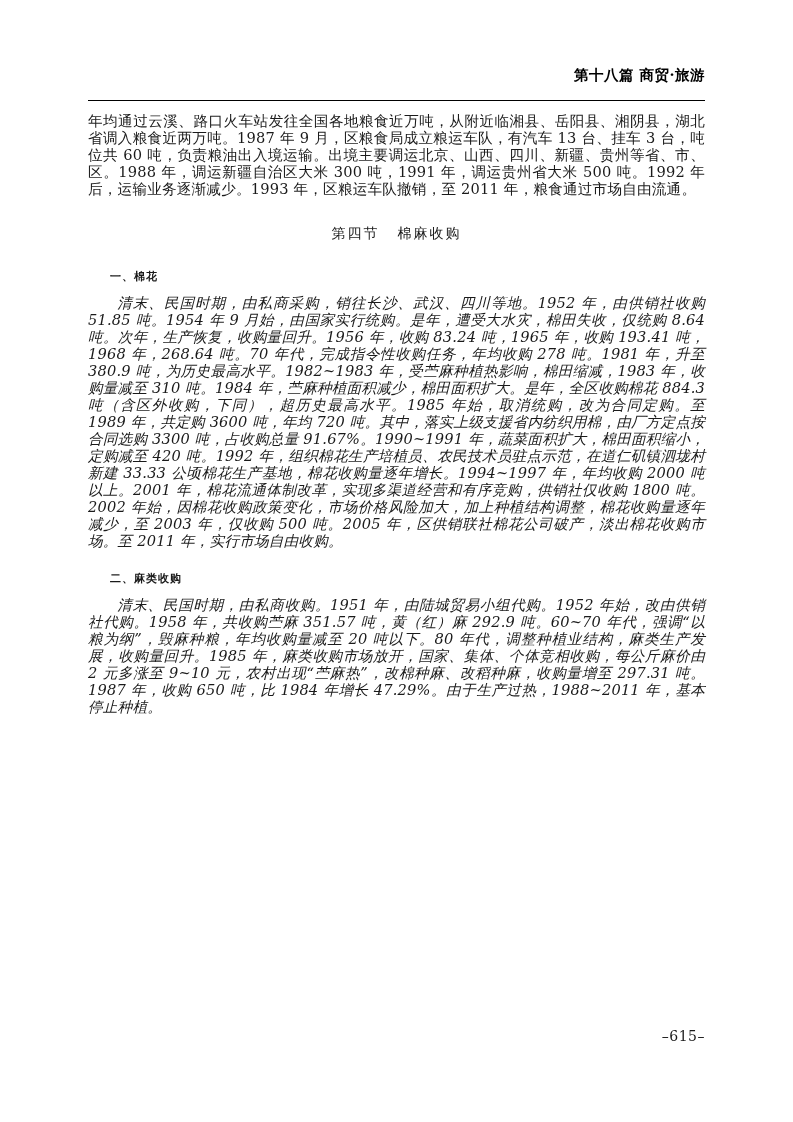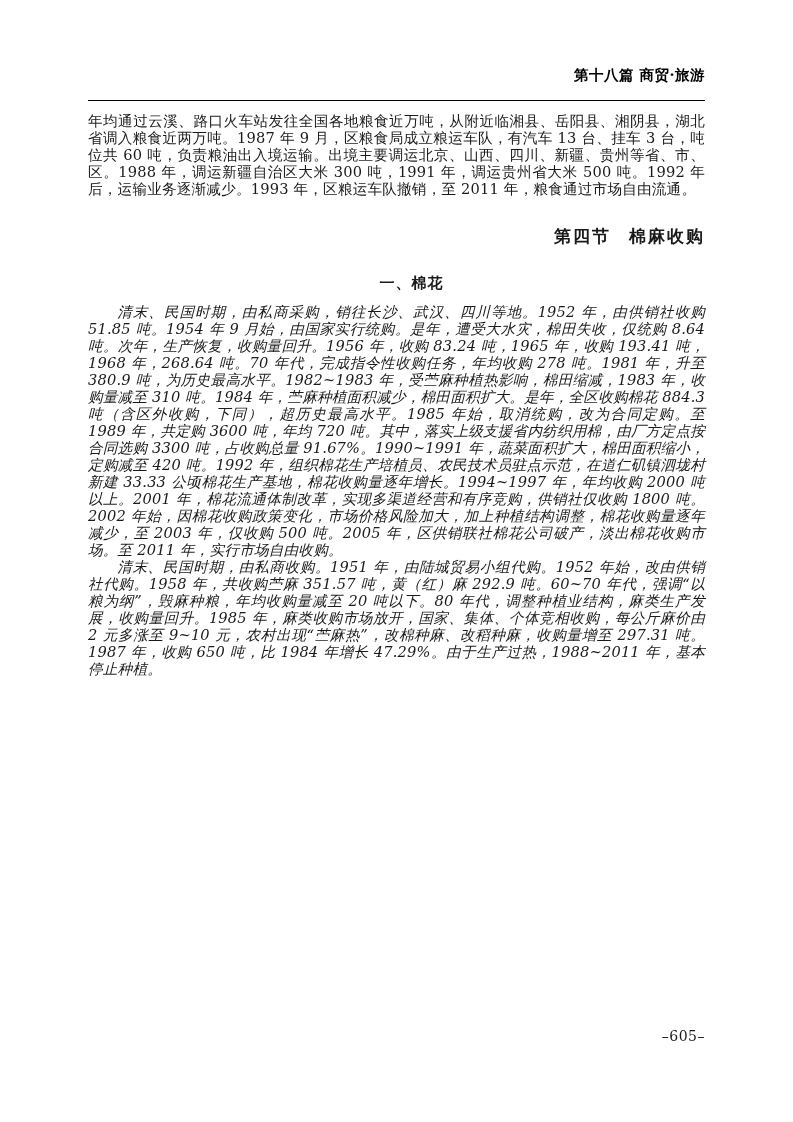--- a/index.html
+++ b/index.html
@@ -55,39 +55,38 @@
     line-height: 17px;
     text-align: justify;
     text-justify: inter-ideograph;
     letter-spacing: 0.2px;
   }
   p.indent {
     text-indent: 2em;
     font-style: italic;
   }
   .section-title {
-    text-align: right;
-    font-size: 17px;
-    font-weight: 700;
+    text-align: center;
+    font-size: 14px;
+    font-weight: 400;
     letter-spacing: 2px;
     margin: 28px 0 26px 0;
     font-family: "DejaVu Sans", "Liberation Sans", sans-serif;
   }
   .section-title .gap {
     display: inline-block;
     width: 18px;
   }
   .sub-title {
-    font-size: 15px;
+    font-size: 11px;
     font-weight: 700;
     margin: 22px 0 10px 0;
     text-indent: 2em;
     font-family: "DejaVu Sans", "Liberation Sans", sans-serif;
     letter-spacing: 1px;
-    text-align: center;
   }
   .page-number {
     position: absolute;
     bottom: 78px;
     right: 88px;
     font-size: 14px;
     letter-spacing: 0.5px;
   }
 </style>
 </head>
@@ -103,20 +102,21 @@
     <p class="body-text">年均通过云溪、路口火车站发往全国各地粮食近万吨，从附近临湘县、岳阳县、湘阴县，湖北省调入粮食近两万吨。1987 年 9 月，区粮食局成立粮运车队，有汽车 13 台、挂车 3 台，吨位共 60 吨，负责粮油出入境运输。出境主要调运北京、山西、四川、新疆、贵州等省、市、区。1988 年，调运新疆自治区大米 300 吨，1991 年，调运贵州省大米 500 吨。1992 年后，运输业务逐渐减少。1993 年，区粮运车队撤销，至 2011 年，粮食通过市场自由流通。</p>
 
     <div class="section-title">
       <span>第四节</span><span class="gap"></span><span>棉麻收购</span>
     </div>
 
     <div class="sub-title">一、棉花</div>
 
     <p class="body-text indent">清末、民国时期，由私商采购，销往长沙、武汉、四川等地。1952 年，由供销社收购 51.85 吨。1954 年 9 月始，由国家实行统购。是年，遭受大水灾，棉田失收，仅统购 8.64 吨。次年，生产恢复，收购量回升。1956 年，收购 83.24 吨，1965 年，收购 193.41 吨，1968 年，268.64 吨。70 年代，完成指令性收购任务，年均收购 278 吨。1981 年，升至 380.9 吨，为历史最高水平。1982~1983 年，受苎麻种植热影响，棉田缩减，1983 年，收购量减至 310 吨。1984 年，苎麻种植面积减少，棉田面积扩大。是年，全区收购棉花 884.3 吨（含区外收购，下同），超历史最高水平。1985 年始，取消统购，改为合同定购。至 1989 年，共定购 3600 吨，年均 720 吨。其中，落实上级支援省内纺织用棉，由厂方定点按合同选购 3300 吨，占收购总量 91.67%。1990~1991 年，蔬菜面积扩大，棉田面积缩小，定购减至 420 吨。1992 年，组织棉花生产培植员、农民技术员驻点示范，在道仁矶镇泗垅村新建 33.33 公顷棉花生产基地，棉花收购量逐年增长。1994~1997 年，年均收购 2000 吨以上。2001 年，棉花流通体制改革，实现多渠道经营和有序竞购，供销社仅收购 1800 吨。2002 年始，因棉花收购政策变化，市场价格风险加大，加上种植结构调整，棉花收购量逐年减少，至 2003 年，仅收购 500 吨。2005 年，区供销联社棉花公司破产，淡出棉花收购市场。至 2011 年，实行市场自由收购。</p>
 
+    <div class="sub-title">二、麻类收购</div>
 
     <p class="body-text indent">清末、民国时期，由私商收购。1951 年，由陆城贸易小组代购。1952 年始，改由供销社代购。1958 年，共收购苎麻 351.57 吨，黄（红）麻 292.9 吨。60~70 年代，强调“以粮为纲”，毁麻种粮，年均收购量减至 20 吨以下。80 年代，调整种植业结构，麻类生产发展，收购量回升。1985 年，麻类收购市场放开，国家、集体、个体竞相收购，每公斤麻价由 2 元多涨至 9~10 元，农村出现“苎麻热”，改棉种麻、改稻种麻，收购量增至 297.31 吨。1987 年，收购 650 吨，比 1984 年增长 47.29%。由于生产过热，1988~2011 年，基本停止种植。</p>
 
   </div>
 
-  <div class="page-number">–605–</div>
+  <div class="page-number">–615–</div>
 
 </div>
 
 </body></html>

